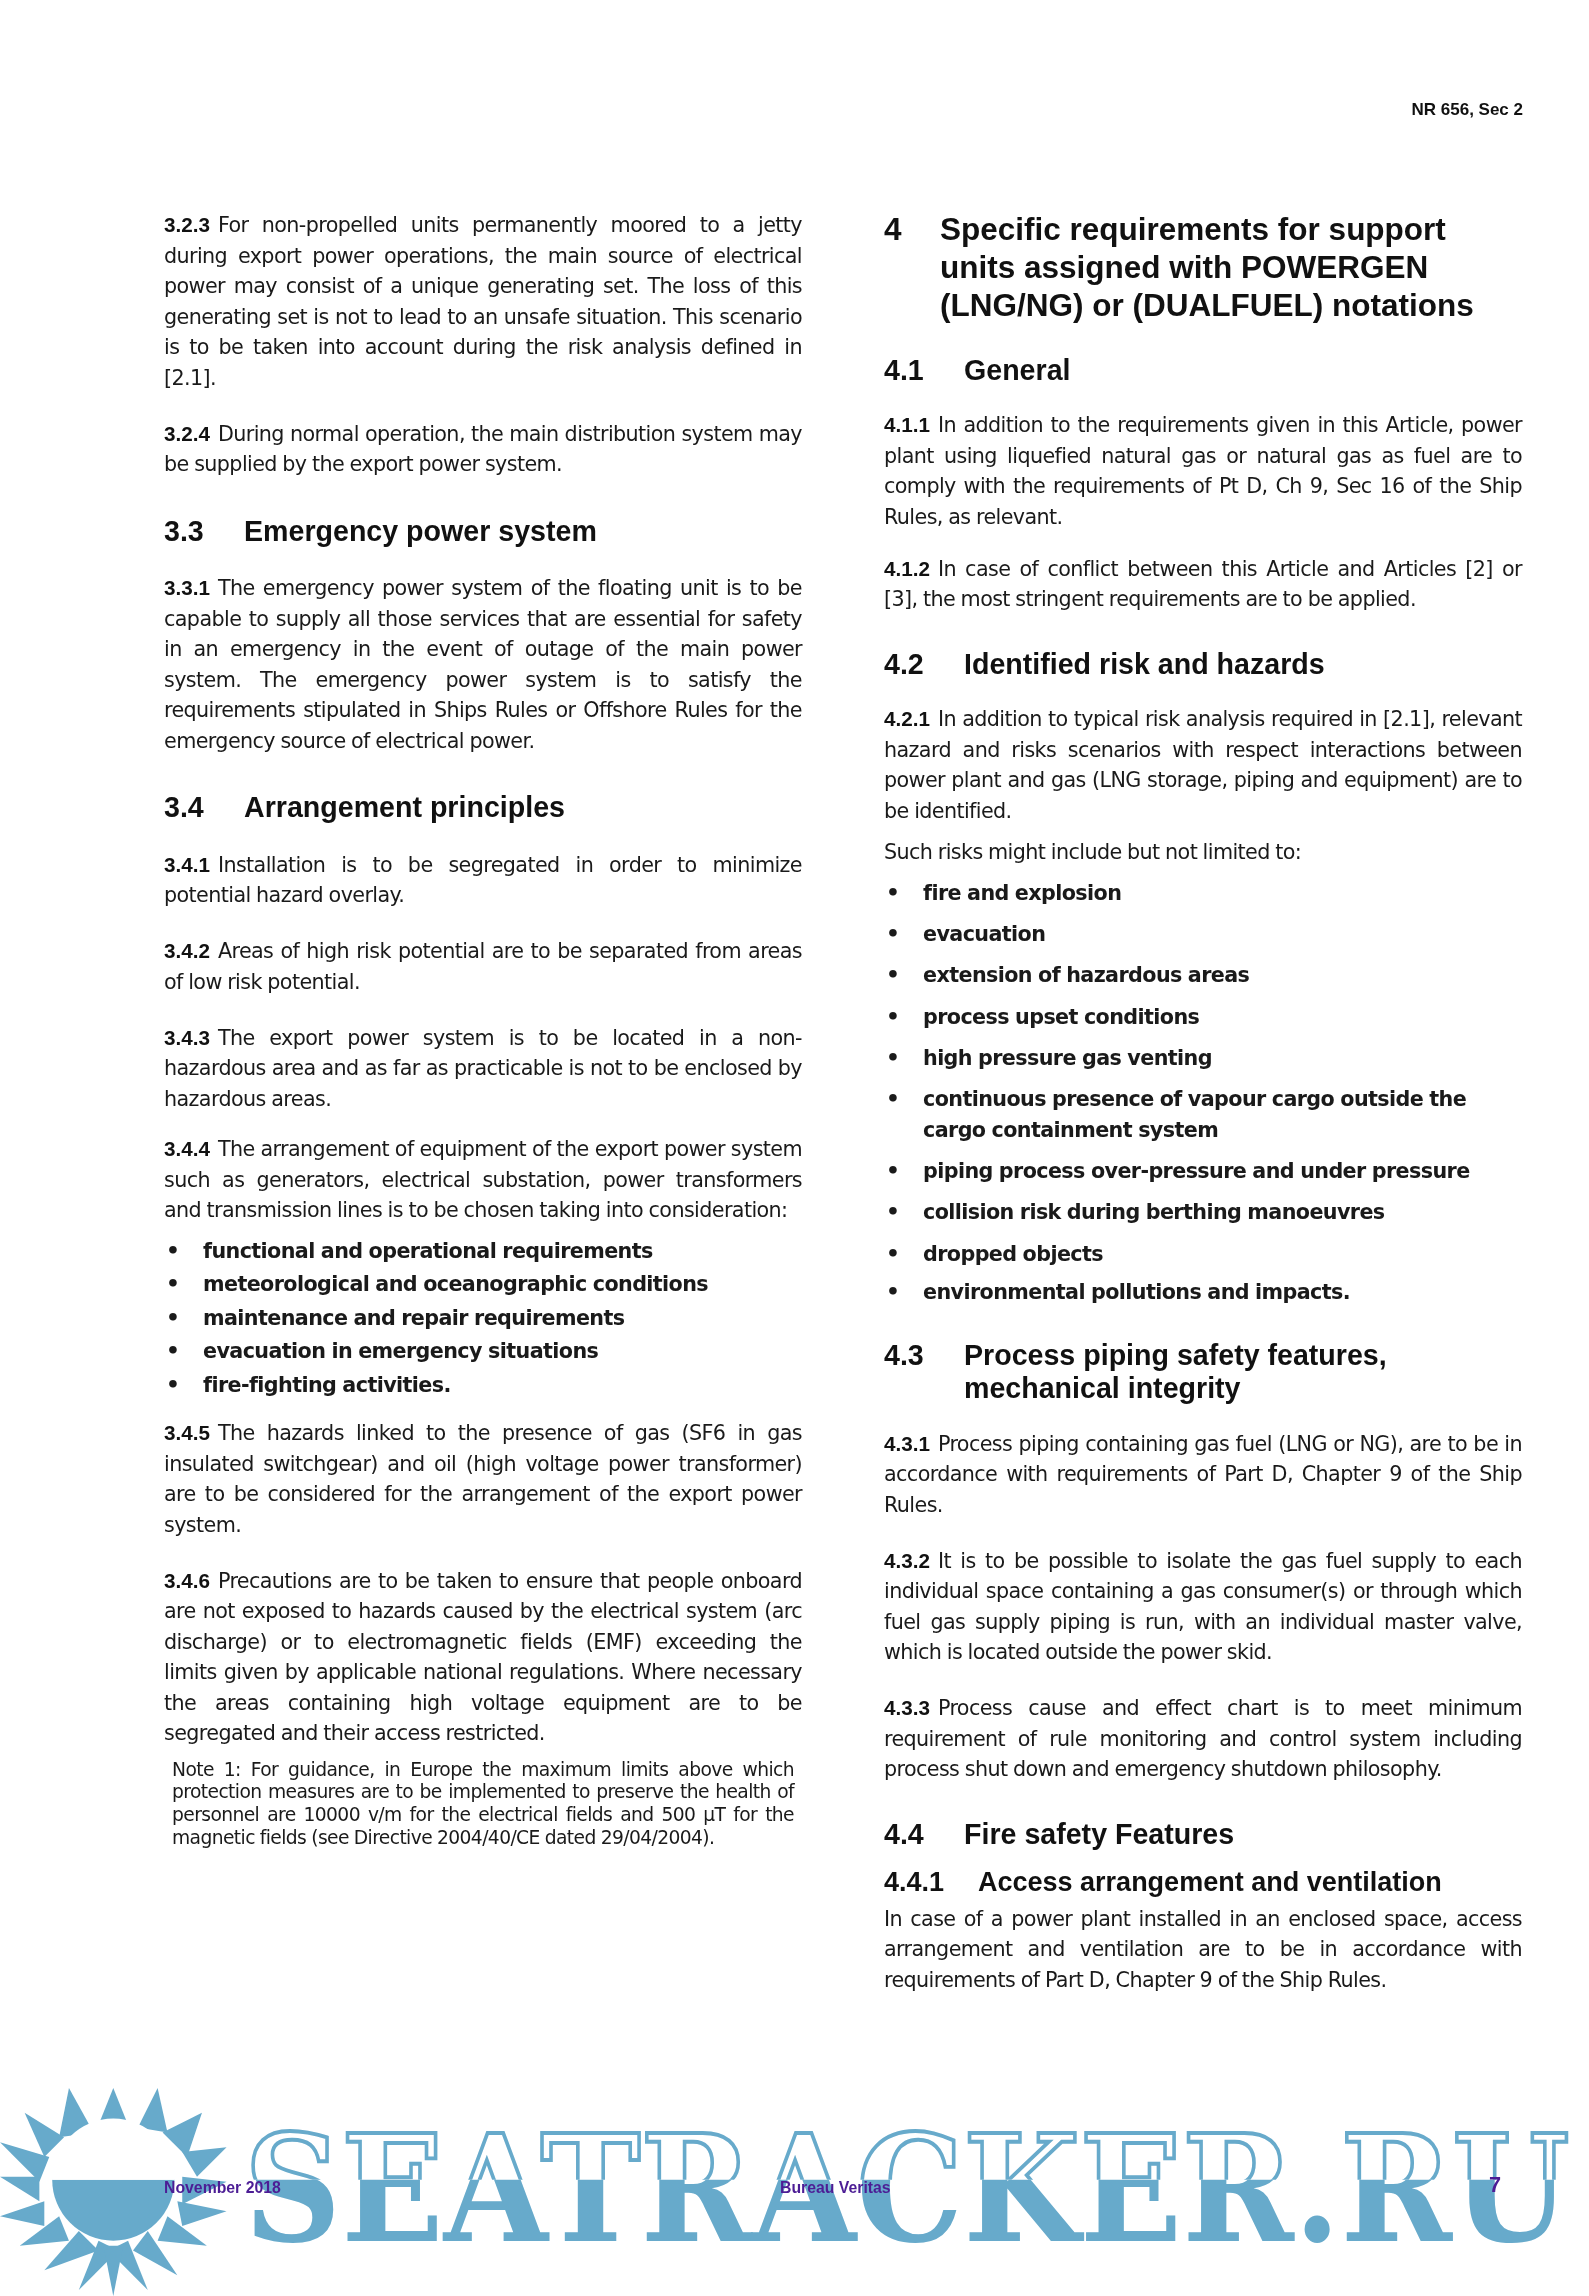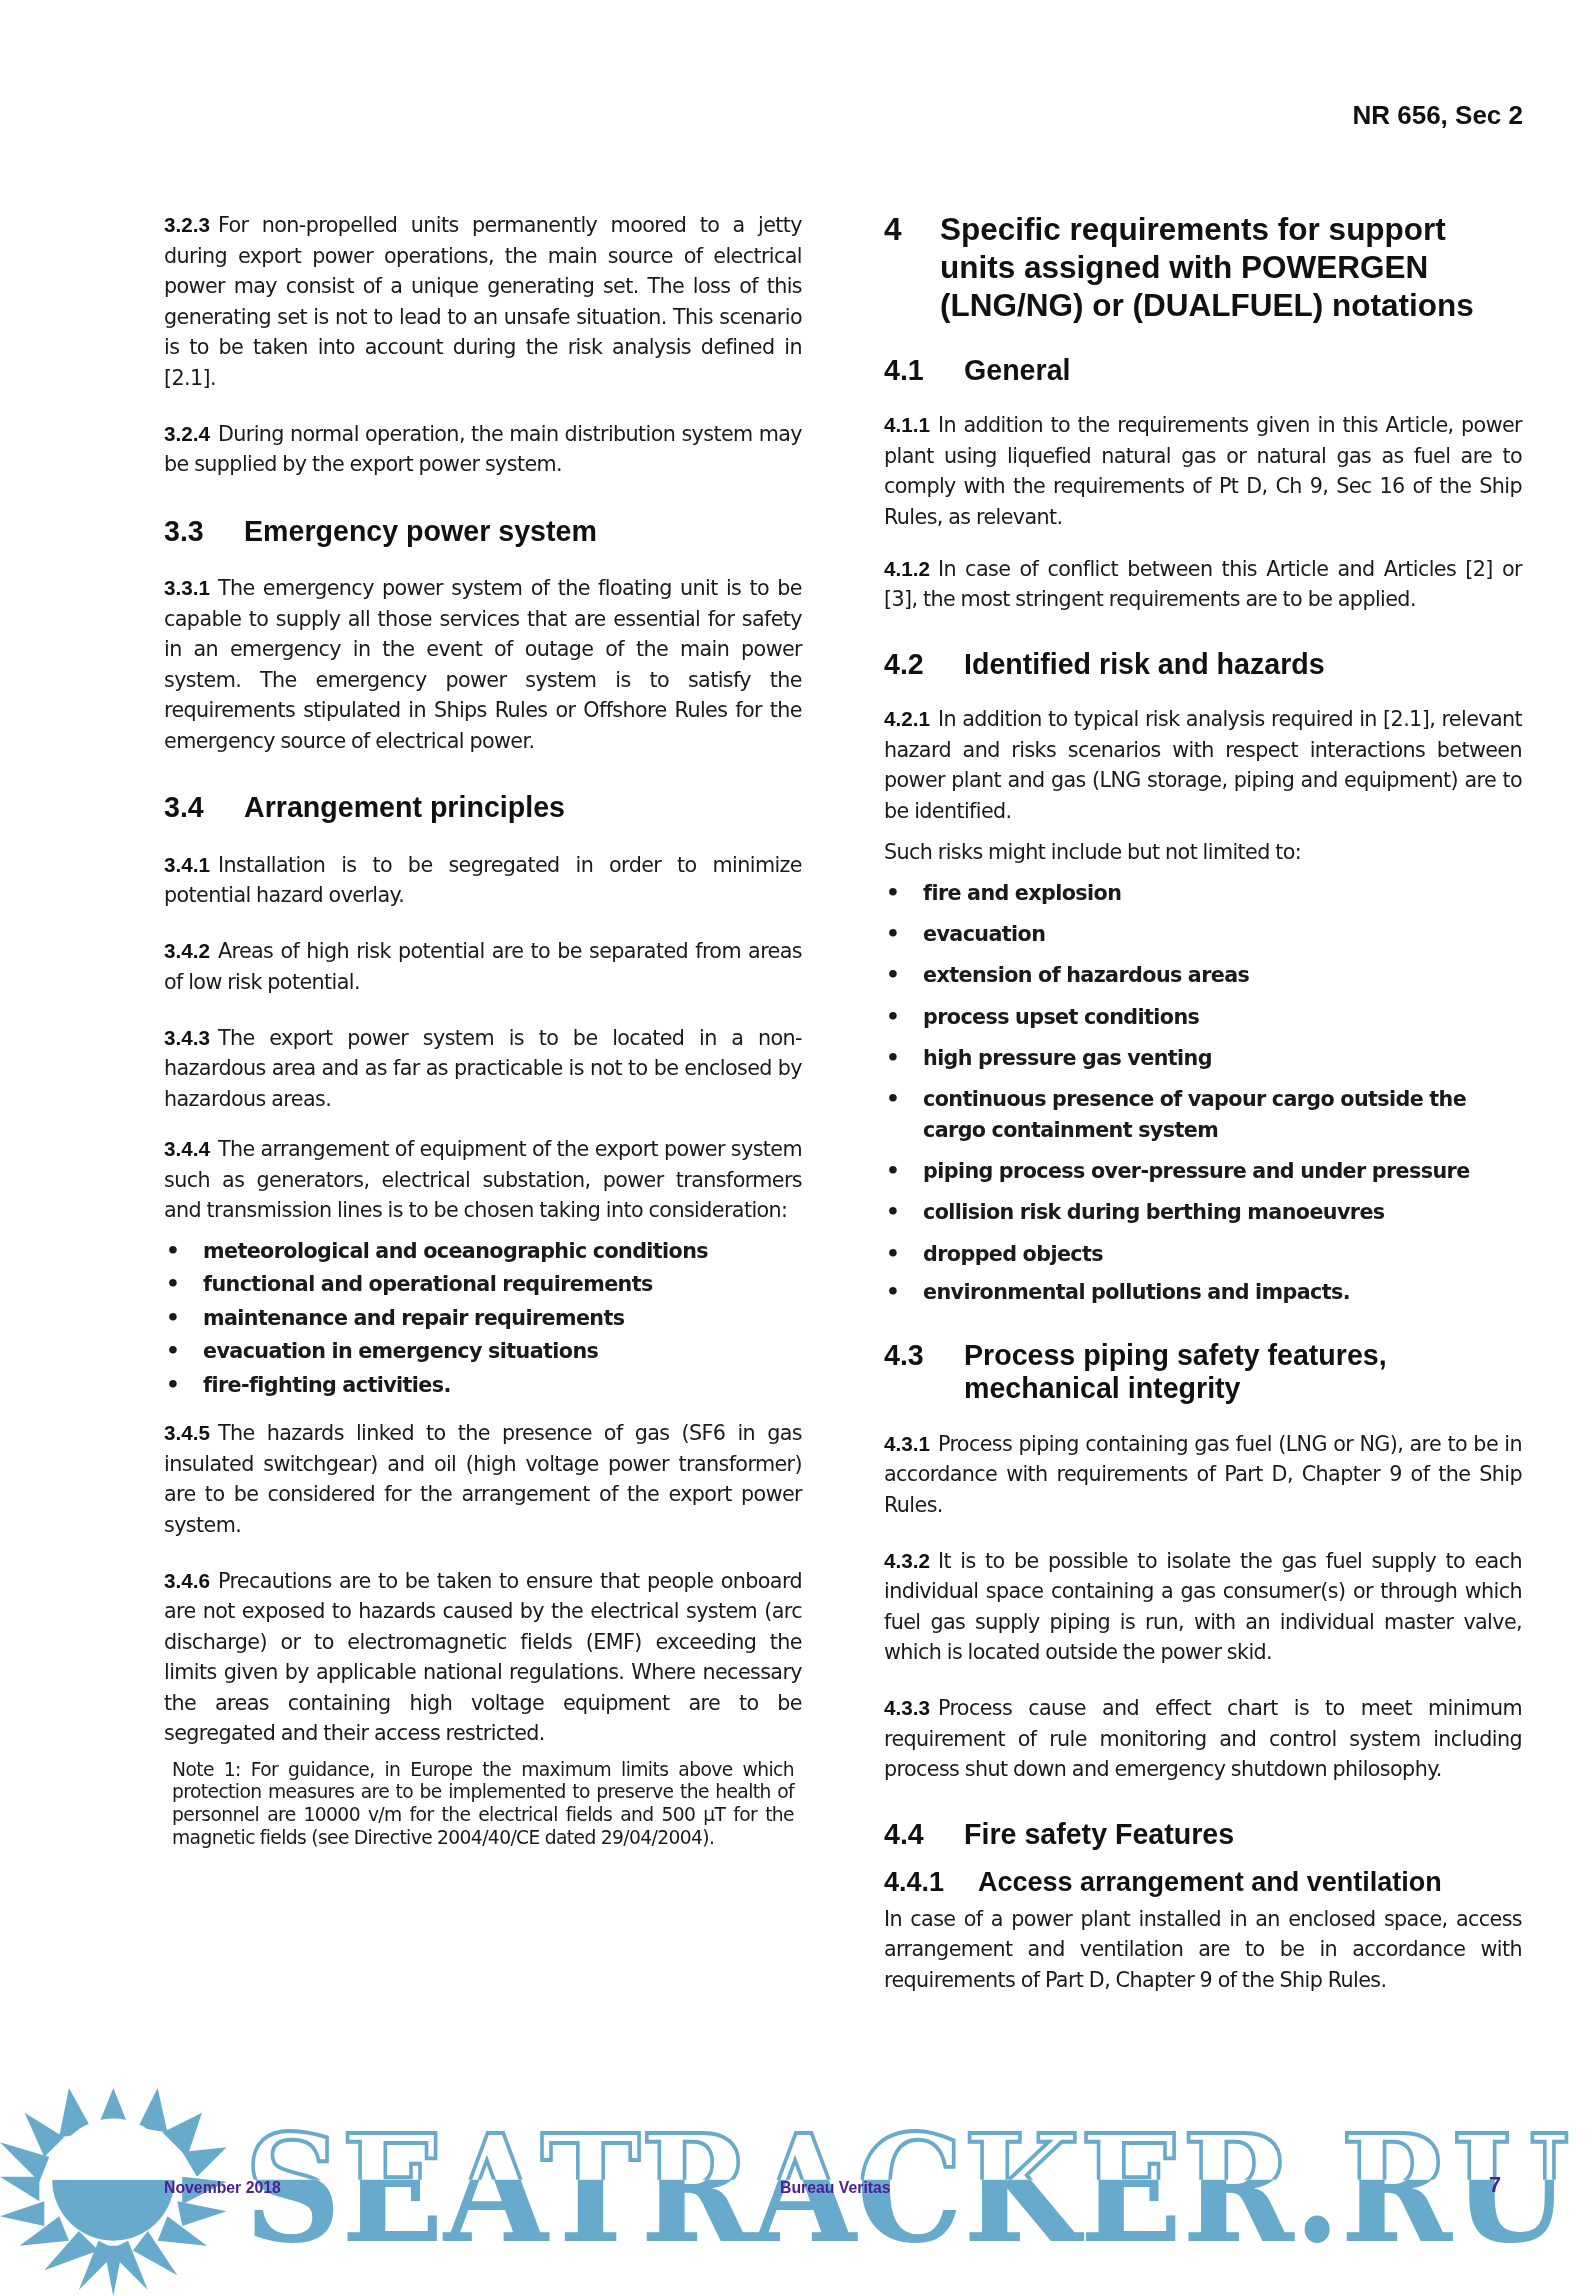--- a/index.html
+++ b/index.html
@@ -1,19 +1,19 @@
 <!DOCTYPE html>
 <html><head>
 <meta charset="utf-8">
 <style>
   html, body { margin: 0; padding: 0; background: #ffffff; }
   body { width: 1590px; height: 2296px; position: relative; overflow: hidden;
          font-family: "DejaVu Sans", sans-serif; color: #111; }
   .hdr { position: absolute; top: 100px; right: 67px; font-family: "Liberation Sans", sans-serif;
-         font-weight: bold; font-size: 26px; color: #111; }
+         font-weight: bold; font-size: 17px; color: #111; }
   .col { position: absolute; width: 638px; }
   .col.left { left: 164px; top: 210px; }
   .col.right { left: 884px; top: 210px; }
   .para { font-family: "DejaVu Sans", sans-serif; font-size: 20.7px; line-height: 30.5px;
           text-align: justify; margin: 0; letter-spacing: -0.6px; word-spacing: -0.5px; color: #1a1a1a; }
   .para .num { font-family: "Liberation Sans", sans-serif; font-weight: bold; letter-spacing: 0;
                margin-right: 7.9px; color: #111; }
   .h2 { font-family: "Liberation Sans", sans-serif; font-weight: bold; font-size: 28.6px;
         line-height: 33px; display: flex; margin: 0; color: #111; }
   .h2 .n { width: 80px; flex: none; }
@@ -65,22 +65,22 @@
   <p class="para" style="margin-top:25.6px">
     <span class="num">3.4.2</span><span>Areas of high risk potential are to be separated from areas of low risk potential.</span>
   </p>
   <p class="para" style="margin-top:25.6px">
     <span class="num">3.4.3</span><span>The export power system is to be located in a non-hazardous area and as far as practicable is not to be enclosed by hazardous areas.</span>
   </p>
   <p class="para" style="margin-top:20px">
     <span class="num">3.4.4</span><span>The arrangement of equipment of the export power system such as generators, electrical substation, power transformers and transmission lines is to be chosen taking into consideration:</span>
   </p>
   <ul class="bul" style="margin-top:9.9px">
+    <li style="margin-bottom:3px">functional and operational requirements</li>
     <li style="margin-bottom:3px">meteorological and oceanographic conditions</li>
-    <li style="margin-bottom:3px">functional and operational requirements</li>
     <li style="margin-bottom:3px">maintenance and repair requirements</li>
     <li style="margin-bottom:3px">evacuation in emergency situations</li>
     <li>fire-fighting activities.</li>
   </ul>
   <p class="para" style="margin-top:17.7px">
     <span class="num">3.4.5</span><span>The hazards linked to the presence of gas (SF6 in gas insulated switchgear) and oil (high voltage power transformer) are to be considered for the arrangement of the export power system.</span>
   </p>
   <p class="para" style="margin-top:25.6px">
     <span class="num">3.4.6</span><span>Precautions are to be taken to ensure that people onboard are not exposed to hazards caused by the electrical system (arc discharge) or to electromagnetic fields (EMF) exceeding the limits given by applicable national regulations. Where necessary the areas containing high voltage equipment are to be segregated and their access restricted.</span>
   </p>

